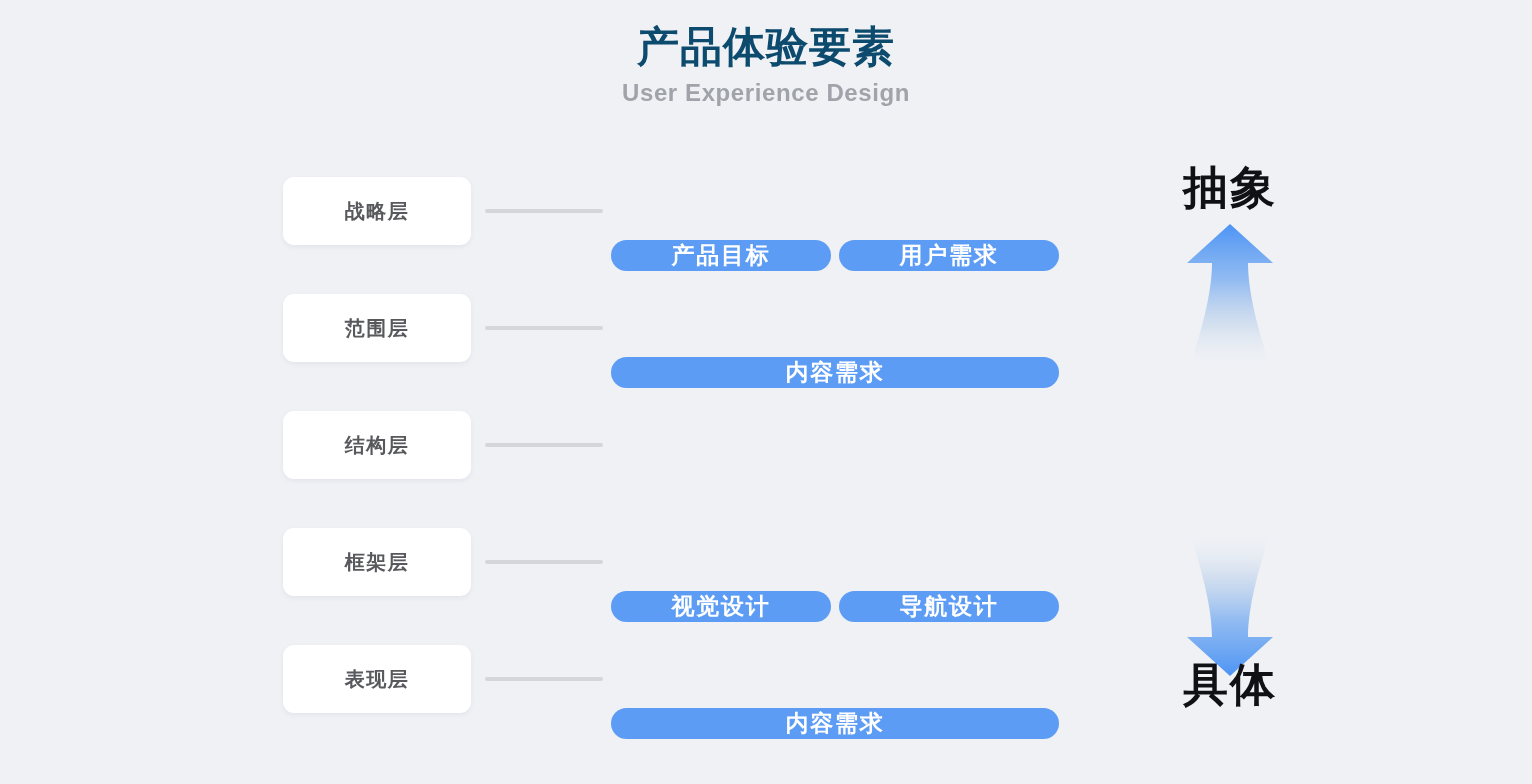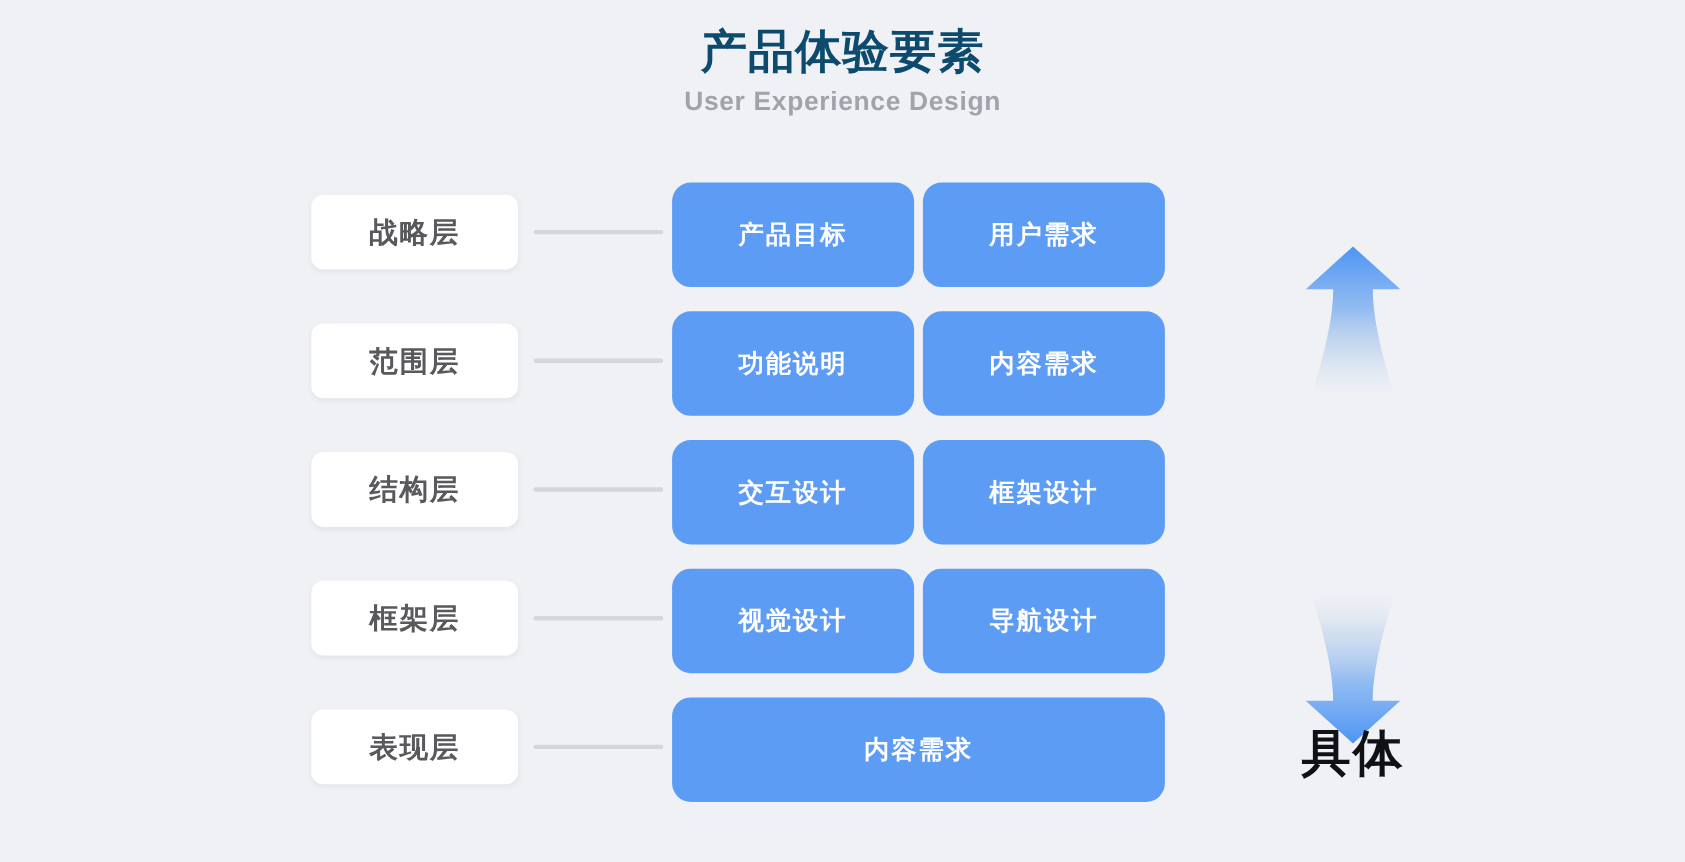--- a/index.html
+++ b/index.html
@@ -63,46 +63,47 @@
     width: 188px;
     height: 68px;
     background: #ffffff;
     border-radius: 11px;
     box-shadow: 0 2px 5px rgba(60, 70, 95, 0.07);
     display: flex;
     align-items: center;
     justify-content: center;
   }
   .layer-label-text {
-    font-size: 26px;
+    font-size: 20px;
     font-weight: bold;
     color: #58595c;
     letter-spacing: 1.5px;
   }
 
   
   .connector {
     position: absolute;
     left: 485px;
     top: 45px;
     width: 118px;
     height: 4px;
     background: #d4d6da;
     border-radius: 2px;
   }
 
   
   .cards {
     position: absolute;
     left: 611px;
-    top: 2px;
+    top: 12px;
     width: 448px;
     height: 95px;
     display: flex;
     gap: 8px;
+    align-items: flex-end;
   }
   .card {
     background: #5d9cf5;
     border-radius: 17px;
     display: flex;
     align-items: center;
     justify-content: center;
     flex: 1 1 0;
   }
   .card.wide { flex: 1 1 100%; }
@@ -167,41 +168,30 @@
     </div>
   </div>
 
   <div class="layer-row" style="top:121px;">
     <div class="layer-label">
       <span class="layer-label-text">范围层</span>
     </div>
     <div class="connector"></div>
     <div class="cards">
       <div class="card">
-        <span class="card-text">功能说明</span>
-      </div>
-      <div class="card">
         <span class="card-text">内容需求</span>
       </div>
     </div>
   </div>
 
   <div class="layer-row" style="top:238px;">
     <div class="layer-label">
       <span class="layer-label-text">结构层</span>
     </div>
     <div class="connector"></div>
-    <div class="cards">
-      <div class="card">
-        <span class="card-text">交互设计</span>
-      </div>
-      <div class="card">
-        <span class="card-text">框架设计</span>
-      </div>
-    </div>
   </div>
 
   <div class="layer-row" style="top:355px;">
     <div class="layer-label">
       <span class="layer-label-text">框架层</span>
     </div>
     <div class="connector"></div>
     <div class="cards">
       <div class="card">
         <span class="card-text">视觉设计</span>
@@ -221,20 +211,21 @@
       <div class="card wide">
         <span class="card-text">内容需求</span>
       </div>
     </div>
   </div>
 
 </div>
 
 <div id="axis">
 
+  <div class="axis-label" id="axis-label-top">抽象</div>
 
   <div class="arrow-wrap" id="arrow-up-wrap">
     <svg width="180" height="150" viewBox="0 0 180 150">
       <defs>
         <linearGradient id="gradUp" x1="0" y1="0" x2="0" y2="1">
           <stop offset="0%" stop-color="#4d94f5" stop-opacity="1"></stop>
           <stop offset="38%" stop-color="#6ba5f0" stop-opacity="0.72"></stop>
           <stop offset="70%" stop-color="#a8c4e6" stop-opacity="0.38"></stop>
           <stop offset="100%" stop-color="#eff1f5" stop-opacity="0"></stop>
         </linearGradient>

